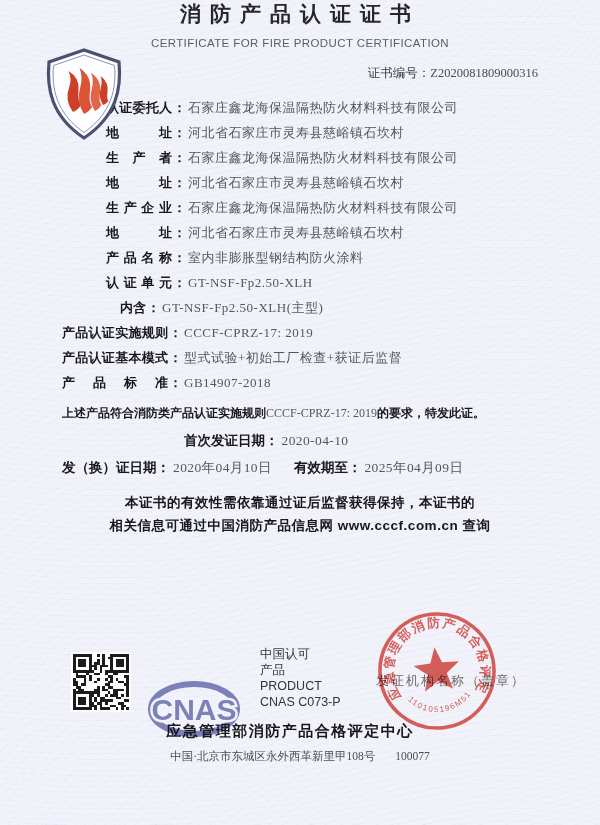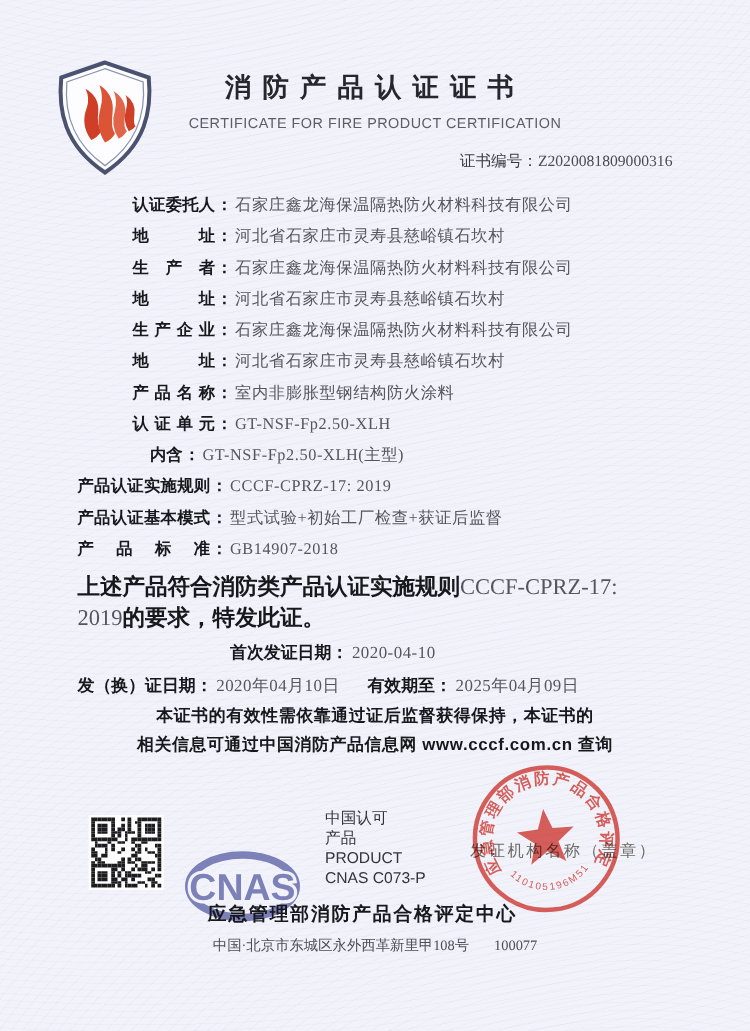--- a/index.html
+++ b/index.html
@@ -10,50 +10,50 @@
     background:
       repeating-radial-gradient(ellipse 140% 80% at 18% -30%, rgba(130,140,200,.055) 0 1px, transparent 1px 7px),
       repeating-radial-gradient(ellipse 150% 90% at 85% 130%, rgba(130,140,200,.05) 0 1px, transparent 1px 8px),
       #f2f3fa;
     font-family:"Liberation Serif","DejaVu Serif",serif;
     color:#3c3c44;
     overflow:hidden;
   }
   
   .logo{position:absolute;left:34px;top:44px;width:100px;height:102px;}
-  .title{padding-top:56px;text-align:center;font-size:21px;font-weight:bold;
+  .title{text-align:center;font-size:21px;font-weight:bold;
          letter-spacing:9px;color:#26262c;font-family:"Liberation Sans","DejaVu Sans",sans-serif;}
   .subtitle{margin-top:9px;text-align:center;font-size:11.5px;letter-spacing:.4px;color:#5d5d66;
             font-family:"Liberation Sans","DejaVu Sans",sans-serif;}
   .cert-no{margin-top:16px;padding-right:62px;text-align:right;font-size:12.5px;color:#3a3a42;}
   .cert-no .val{color:#4a4a52;}
   
   .fields{margin:13px 58px 0 62px;}
   .frow{height:25px;display:flex;align-items:center;font-size:13px;}
   .flabel{display:inline-block;font-weight:bold;color:#17171c;white-space:nowrap;
           text-align:justify;text-align-last:justify;
           font-family:"Liberation Sans","DejaVu Sans",sans-serif;}
   .w5{width:66px;margin-left:44px;}
   .w8{width:106px;}
   .windent{width:auto;margin-left:58px;text-align-last:auto;}
   .fcolon{font-weight:bold;color:#17171c;margin:0 2px 0 1px;
           font-family:"Liberation Sans","DejaVu Sans",sans-serif;}
   .fvalue{color:#55555e;letter-spacing:.5px;}
   
-  .statement{margin:6px 84px 0 62px;font-size:18px;line-height:25px;font-weight:bold;color:#17171c;
+  .statement{margin:6px 84px 0 62px;font-size:12px;line-height:25px;font-weight:bold;color:#17171c;
              font-family:"Liberation Sans","DejaVu Sans",sans-serif;}
   .statement .code{font-weight:normal;color:#55555e;font-family:"Liberation Serif","DejaVu Serif",serif;}
   .daterow{margin:2px 58px 0 62px;height:25px;display:flex;align-items:center;font-size:13.5px;}
   .daterow.first{padding-left:122px;}
   .dlabel{font-weight:bold;color:#17171c;font-family:"Liberation Sans","DejaVu Sans",sans-serif;}
   .dvalue{color:#55555e;margin-left:3px;letter-spacing:.4px;}
   .gap{width:22px;}
   .center-bold{margin-top:2px;text-align:center;font-size:14px;font-weight:bold;color:#17171c;
                letter-spacing:1px;font-family:"Liberation Sans","DejaVu Sans",sans-serif;}
-  .note{text-align:center;font-size:13.5px;font-weight:bold;color:#17171c;line-height:23px;
+  .note{margin-top:11px;text-align:center;font-size:13.5px;font-weight:bold;color:#17171c;line-height:23px;
         letter-spacing:.5px;font-family:"Liberation Sans","DejaVu Sans",sans-serif;}
   
   .qr{position:absolute;left:71px;top:652px;width:60px;height:60px;background:#fdfdfd;
       display:grid;grid-template-columns:repeat(21,1fr);grid-template-rows:repeat(21,1fr);padding:2px;box-sizing:border-box;}
   .qm{background:transparent;}
   .qm.f{background:#1c1c1e;}
   .qr-caption{position:absolute;left:58px;top:716px;width:90px;text-align:center;font-size:12px;
               color:#3f3f46;line-height:16px;font-family:"Liberation Sans","DejaVu Sans",sans-serif;}
   .cnas{position:absolute;left:148px;top:679px;width:92px;height:60px;}
   .accred{position:absolute;left:260px;top:646px;font-size:12.5px;color:#33333a;line-height:16px;

